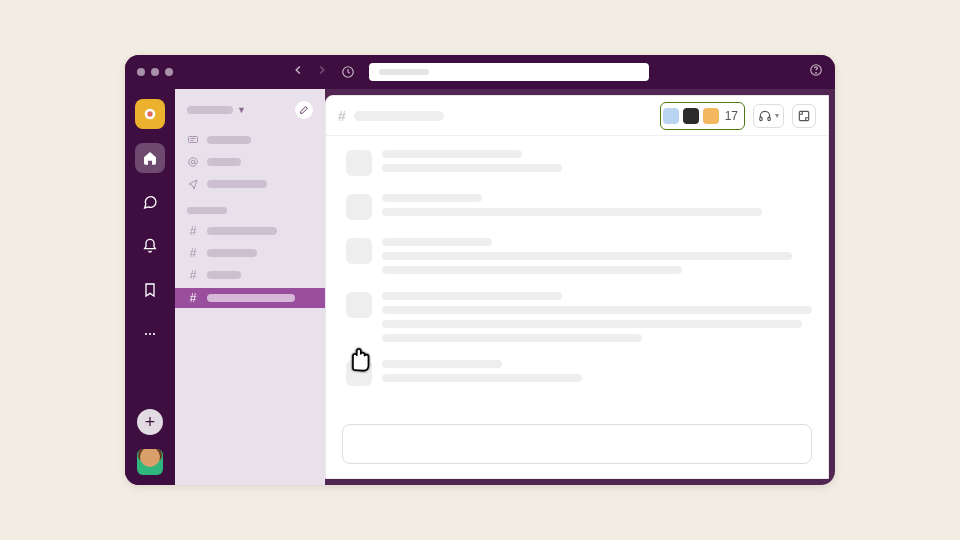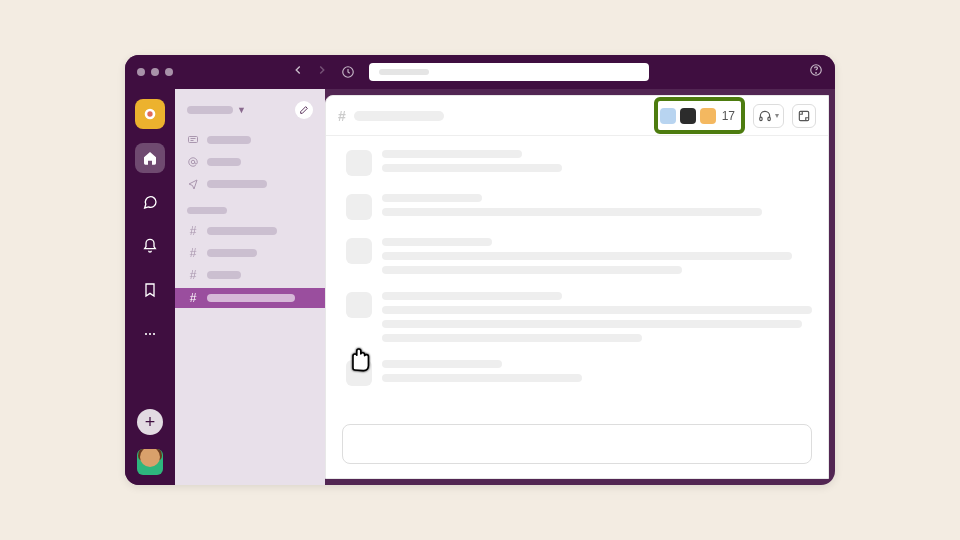--- a/index.html
+++ b/index.html
@@ -135,22 +135,22 @@
   }
   .ch-header {
     height: 40px; border-bottom:1px solid #eee;
     display:flex; align-items:center; padding:0 12px; gap:8px;
   }
   .ch-header .ch-hash{ color:#ccc; font-size:14px; font-weight:600;}
   .ch-header .ch-name{ width:90px;height:10px;border-radius:5px;background:#eee;}
   .ch-header .right{ margin-left:auto; display:flex; gap:8px; align-items:center;}
   .member-pill {
     display:flex; align-items:center; gap:4px;
-    border:4px solid #4d7c0f; border-radius:6px; padding:2px 6px 2px 2px;
-    height:37px;
+    border:1px solid #4d7c0f; border-radius:6px; padding:2px 6px 2px 2px;
+    height:28px;
   }
   .member-pill .mini{
     width:16px;height:16px;border-radius:4px; display:inline-block;
   }
   .mini.a{background:#b8d4f0;}
   .mini.b{background:#2c2c2c;}
   .mini.c{background:#f4b860;}
   .member-pill .count{ font-size:12px; color:#555; font-weight:500; margin-left:2px;}
   .hdr-btn {
     height:24px; min-width:24px; border:1px solid #ddd; border-radius:6px;

